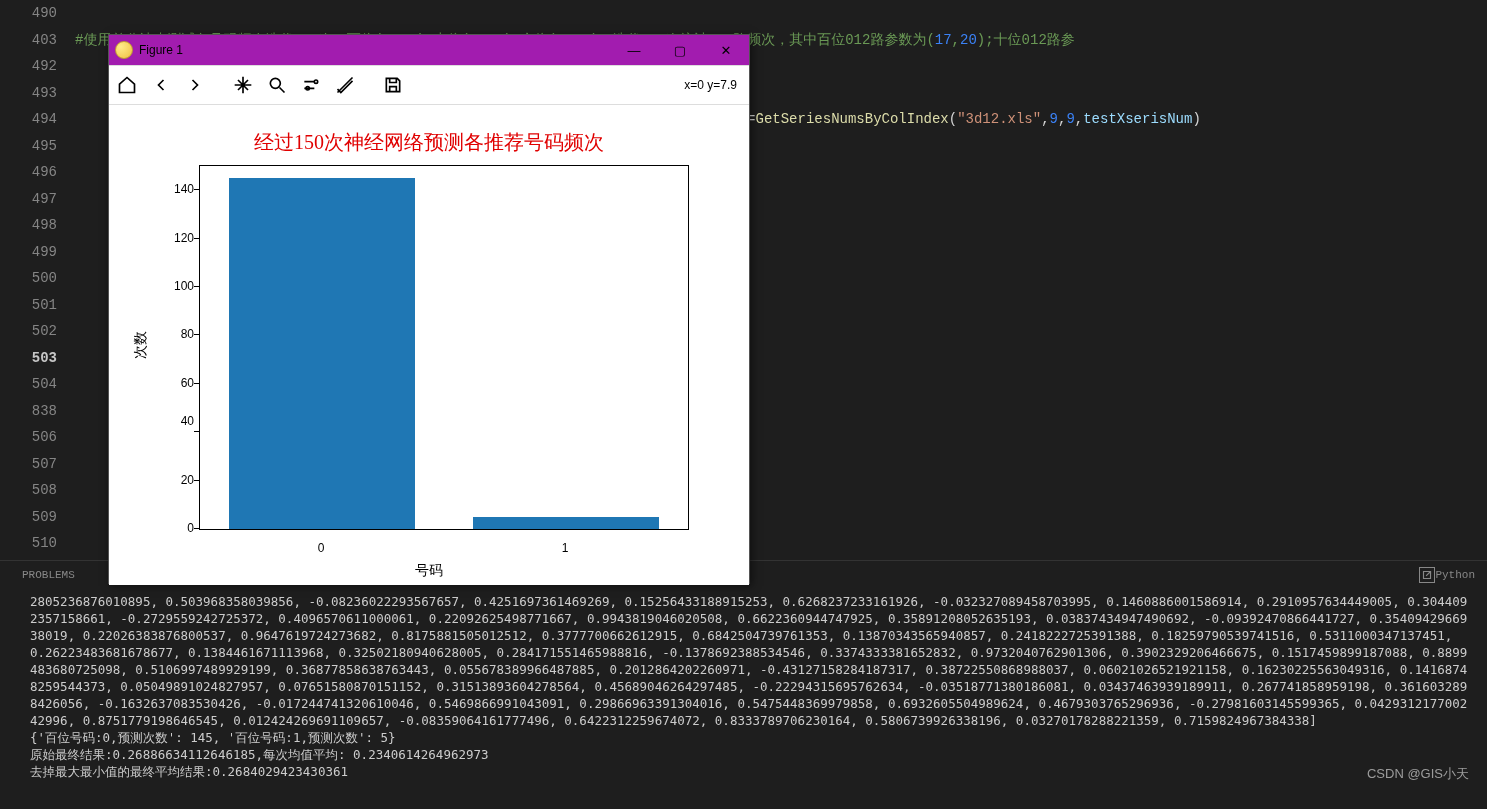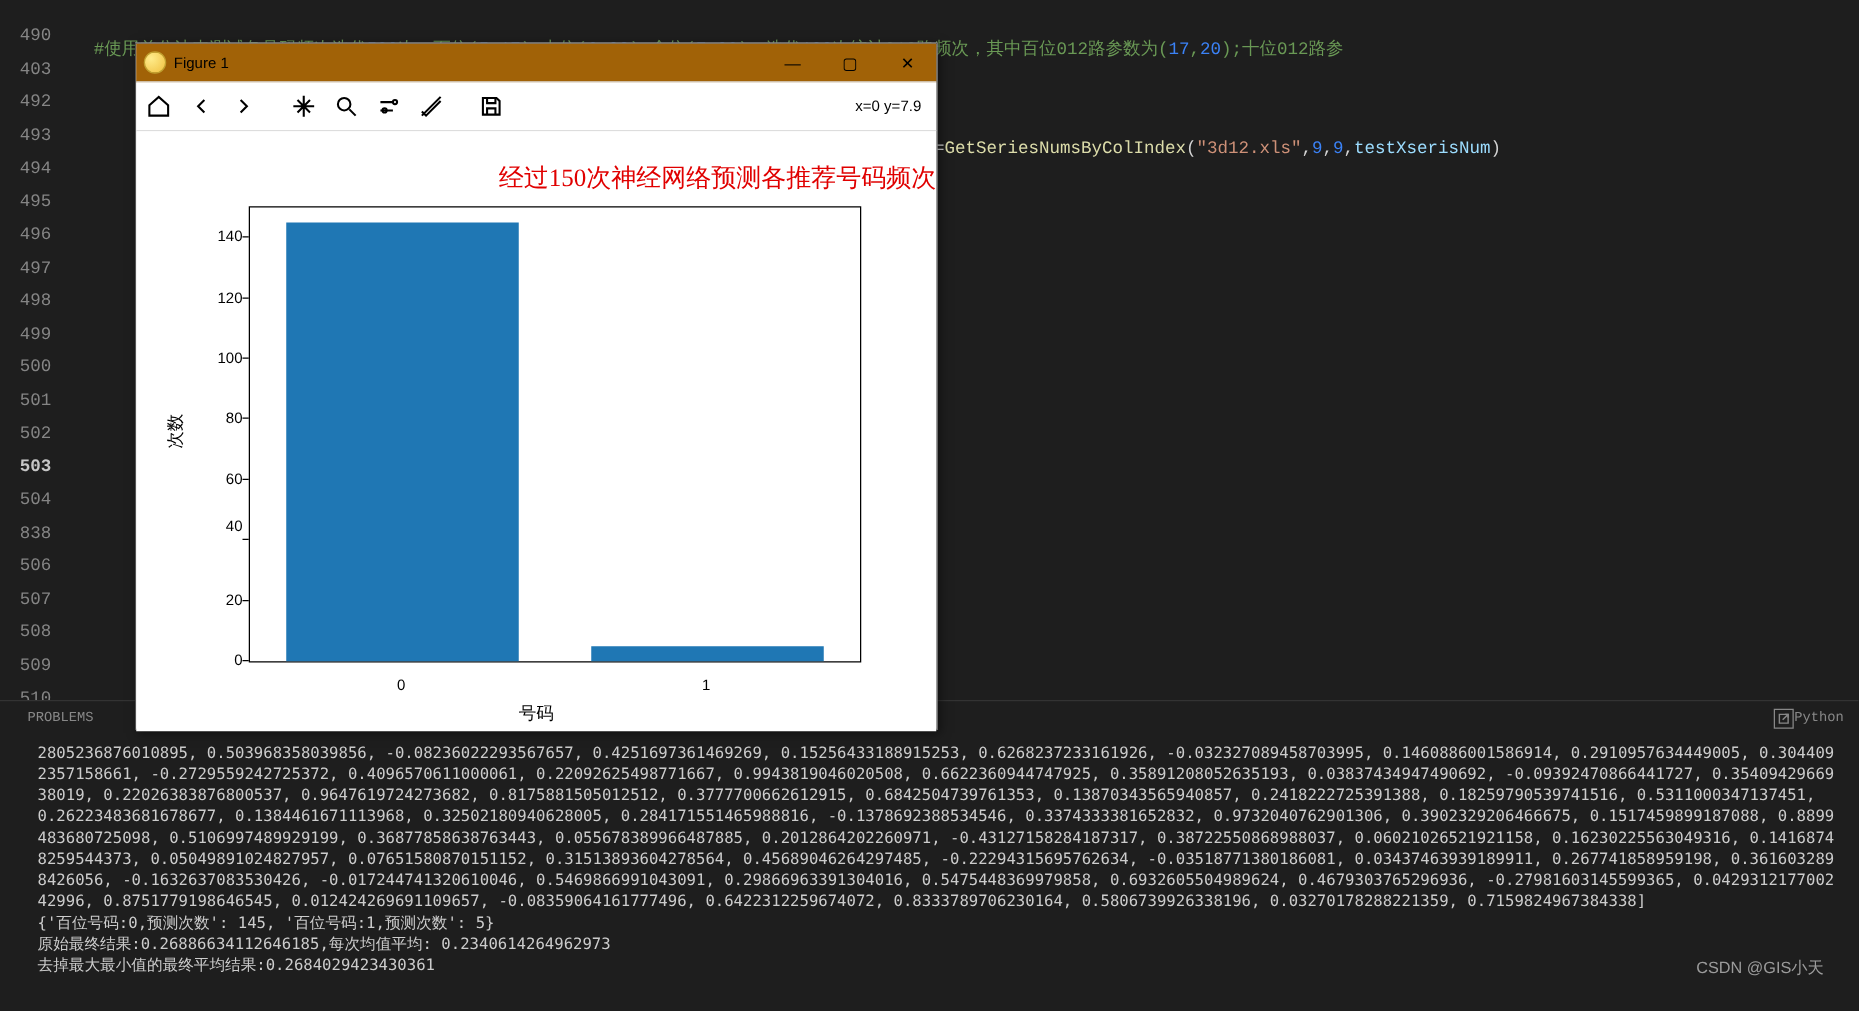--- a/index.html
+++ b/index.html
@@ -14,24 +14,24 @@
     height: 809px;
     position: relative;
   }
   .editor {
     display: flex;
     height: 560px;
     overflow: hidden;
   }
   .gutter {
     width: 75px;
-    text-align: center;
+    text-align: right;
     color: #858585;
     padding-right: 18px;
-    padding-top: 16px;
+    padding-top: 0;
     box-sizing: border-box;
     user-select: none;
     line-height: 26.5px;
     font-size: 14px;
   }
   .gutter div.active {
     color: #c6c6c6;
     font-weight: bold;
   }
   .code {
@@ -56,21 +56,21 @@
     width: 640px;
     height: 548px;
     background: #f0f0f0;
     border: 1px solid #555;
     box-shadow: 2px 2px 8px rgba(0,0,0,0.5);
     font-family: Tahoma, Arial, sans-serif;
     color: #000;
   }
   .fig-titlebar {
     height: 30px;
-    background: #a16207;
+    background: #a21caf;
     display: flex;
     align-items: center;
     border-bottom: 1px solid #ddd;
   }
   .fig-icon {
     width: 16px; height: 16px;
     margin: 0 6px;
     background: radial-gradient(circle at 30% 30%, #ffec8b, #f0c040);
     border-radius: 50%;
     border: 1px solid #c0a030;
@@ -113,21 +113,21 @@
 
   .fig-canvas {
     position: relative;
     background: #fff;
     height: calc(100% - 68px);
   }
   .chart-title {
     position: absolute;
     top: 24px;
     left: 0; right: 0;
-    text-align: right;
+    text-align: center;
     font-family: "SimSun","宋体",serif;
     font-size: 20px;
     color: #e00000;
   }
   .plot-area {
     position: absolute;
     left: 90px;
     top: 60px;
     width: 490px;
     height: 365px;
@@ -210,21 +210,21 @@
     line-height: 17px;
     color: #cccccc;
     white-space: pre-wrap;
     word-break: break-all;
     font-family: Consolas, monospace;
     height: 200px;
     overflow: hidden;
   }
   .watermark {
     position: absolute;
-    right: 28px;
+    right: 18px;
     bottom: 26px;
     color: #bbb;
     font-size: 13px;
     opacity: 0.8;
     font-family: Arial, sans-serif;
   }
 </style>
 </head>
 <body>
 

